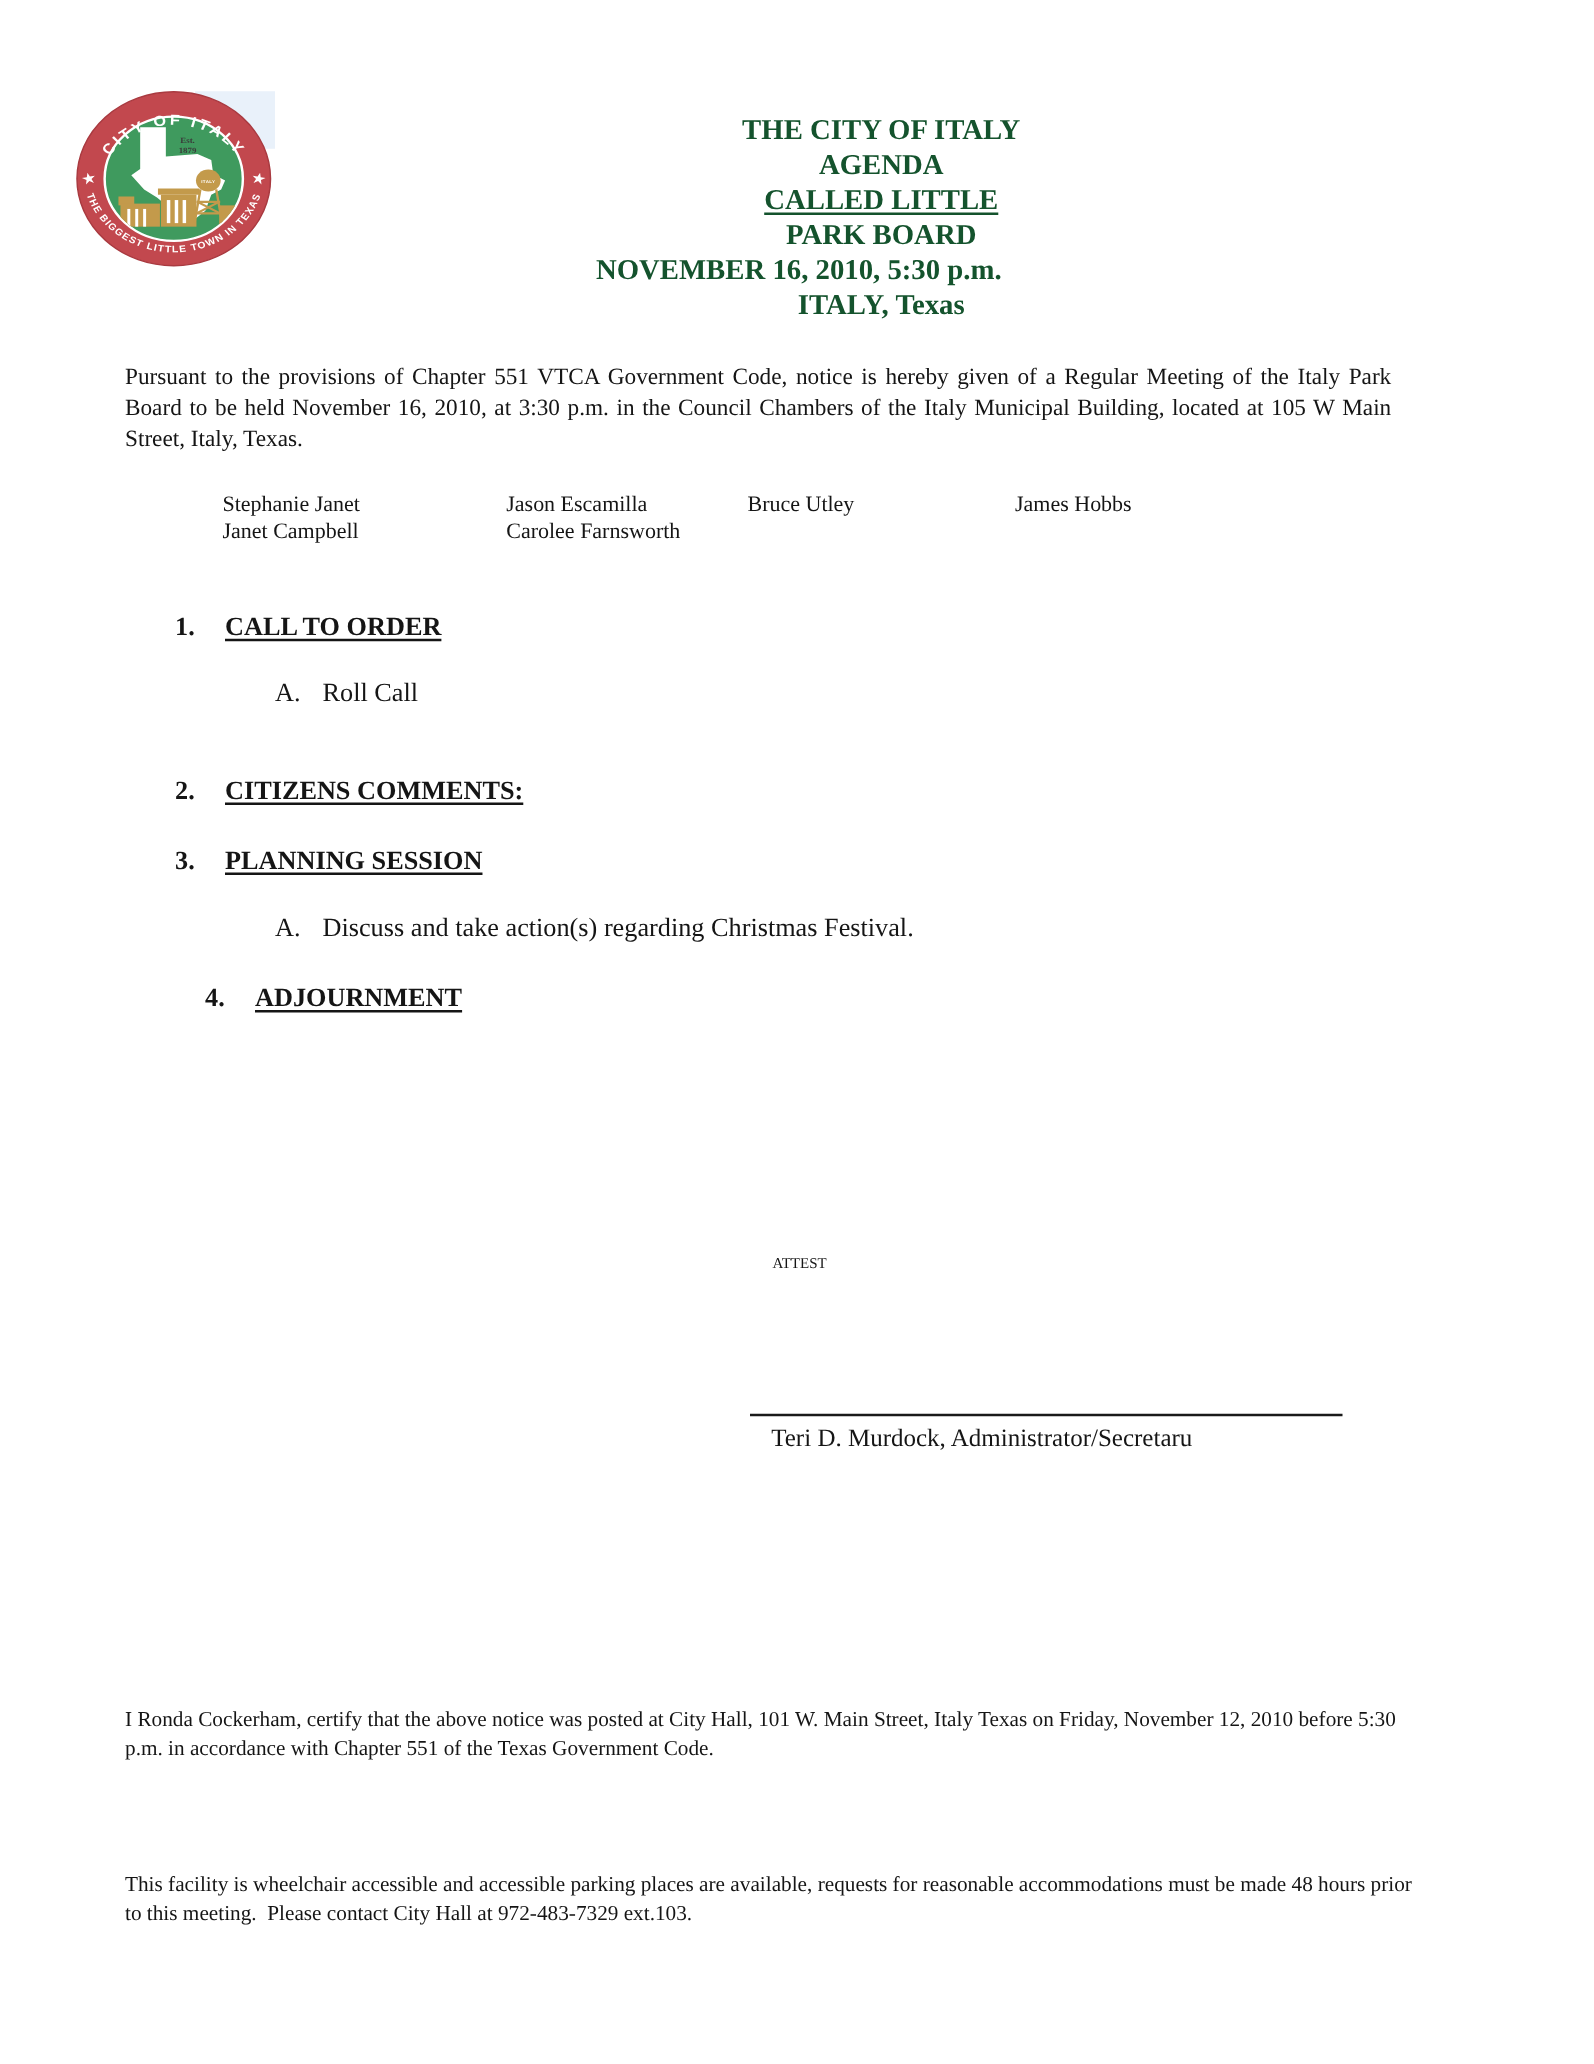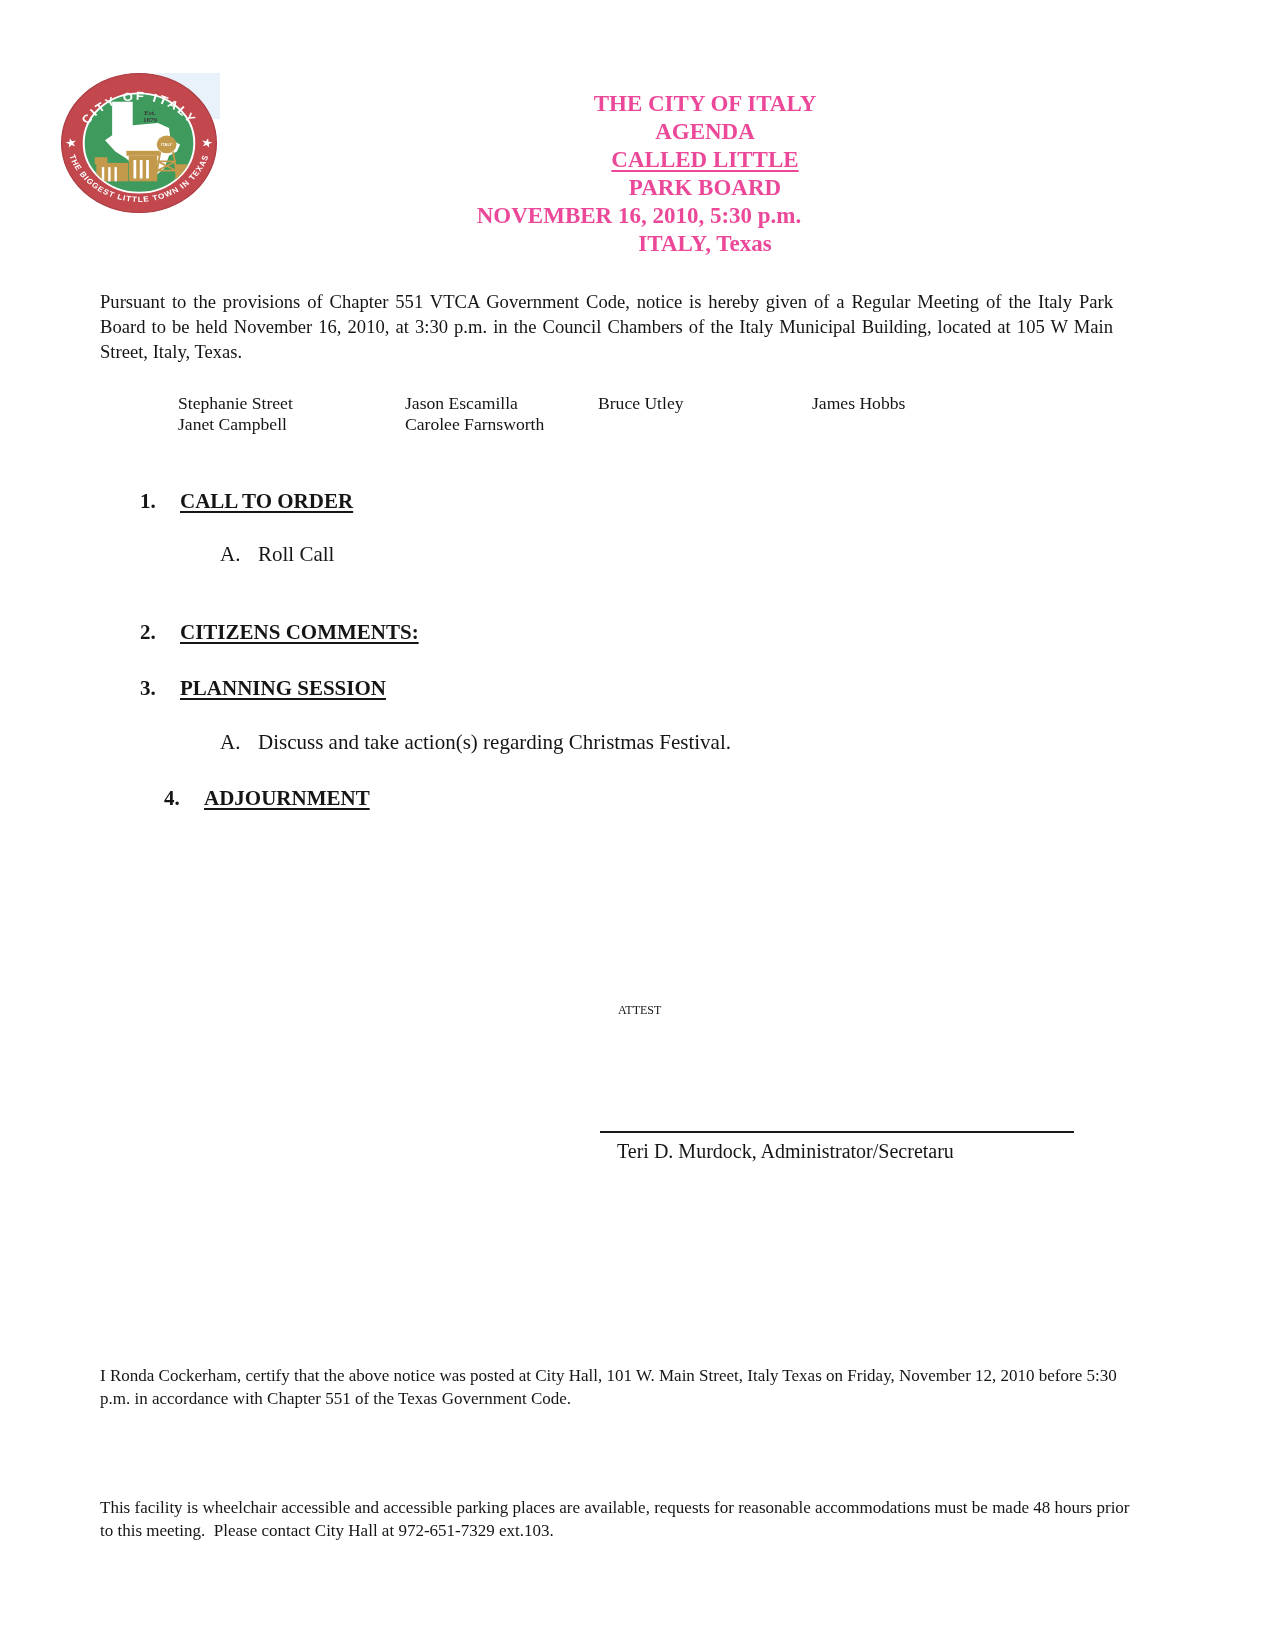--- a/index.html
+++ b/index.html
@@ -9,21 +9,21 @@
   }
   .abs{position:absolute;}
 
   
   .seal{left:60px;top:72px;width:158px;height:142px;}
   .seal-bg{position:absolute;right:-2px;top:1px;width:64px;height:46px;background:#e9f1fa;}
   .seal-svg{position:absolute;left:0;top:0;}
 
   
   .title{left:455px;top:90px;width:500px;text-align:center;font-weight:bold;
-         font-size:23px;line-height:28px;color:#ec4899;}
+         font-size:23px;line-height:28px;color:#14532d;}
   .title .u{text-decoration:underline;text-decoration-thickness:2px;text-underline-offset:3px;}
   .title .shift{position:relative;left:-66px;}
 
   
   .intro{left:100px;top:289px;width:1013px;font-size:18.6px;line-height:25px;text-align:justify;}
 
   
   .members{left:178px;top:393px;display:grid;grid-template-columns:227px 193px 214px auto;
            font-size:17.6px;line-height:21px;}
 
@@ -122,21 +122,21 @@
     <div>AGENDA</div>
     <div class="u">CALLED LITTLE</div>
     <div>PARK BOARD</div>
     <div class="shift">NOVEMBER 16, 2010, 5:30 p.m.</div>
     <div>ITALY, Texas</div>
   </div>
 
   <div class="abs intro">Pursuant to the provisions of Chapter 551 VTCA Government Code, notice is hereby given of a Regular Meeting of the Italy Park Board to be held November 16, 2010, at 3:30 p.m. in the Council Chambers of the Italy Municipal Building, located at 105 W Main Street, Italy, Texas.</div>
 
   <div class="abs members">
-    <span>Stephanie Street</span>
+    <span>Stephanie Janet</span>
     <span>Jason Escamilla</span>
     <span>Bruce Utley</span>
     <span>James Hobbs</span>
     <span>Janet Campbell</span>
     <span>Carolee Farnsworth</span>
     <span></span>
     <span></span>
   </div>
 
   <div id="ag1" class="abs ag">
@@ -156,15 +156,15 @@
   </div>
   <div id="ag4" class="abs ag">
     <span class="n">4.</span><span class="lbl">ADJOURNMENT</span>
   </div>
 
   <div class="abs attest">ATTEST</div>
   <div class="abs sigline"></div>
   <div class="abs signame">Teri D. Murdock, Administrator/Secretaru</div>
 
   <div class="abs p1">I Ronda Cockerham, certify that the above notice was posted at City Hall, 101 W. Main Street, Italy Texas on Friday, November 12, 2010 before 5:30 p.m. in accordance with Chapter 551 of the Texas Government Code.</div>
-  <div class="abs p2">This facility is wheelchair accessible and accessible parking places are available, requests for reasonable accommodations must be made 48 hours prior to this meeting.  Please contact City Hall at 972-651-7329 ext.103.</div>
+  <div class="abs p2">This facility is wheelchair accessible and accessible parking places are available, requests for reasonable accommodations must be made 48 hours prior to this meeting.  Please contact City Hall at 972-483-7329 ext.103.</div>
 
 </div>
 
 </body></html>

